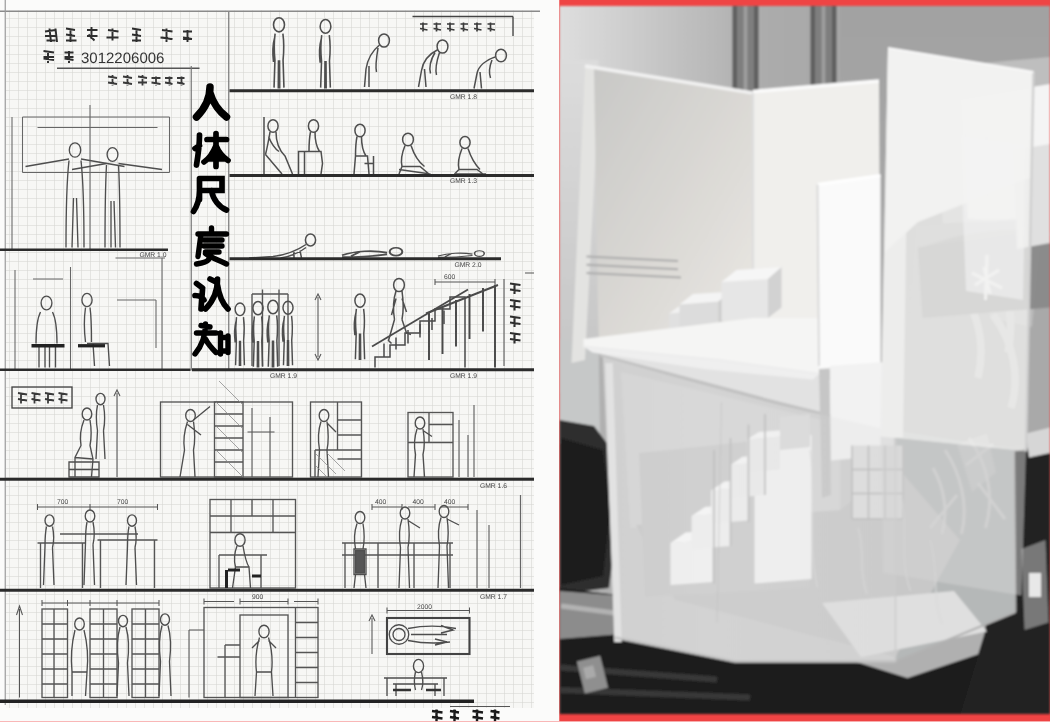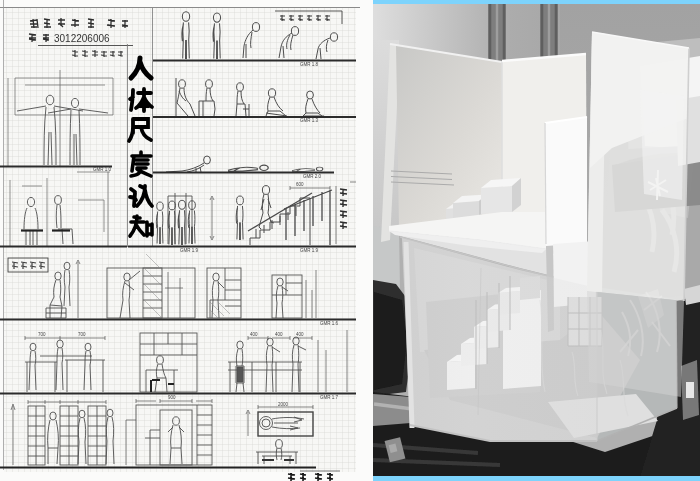--- a/index.html
+++ b/index.html
@@ -1,16 +1,16 @@
 <!DOCTYPE html>
 <html><head>
 <meta charset="utf-8">
 <style>
 html,body{margin:0;padding:0;background:#fff;}
-.page{position:relative;width:700px;height:481px;background:#7dd3fc;overflow:hidden;font-family:"Liberation Sans",sans-serif;}
+.page{position:relative;width:700px;height:481px;background:#ef4444;overflow:hidden;font-family:"Liberation Sans",sans-serif;}
 .page svg{position:absolute;display:block;}
 </style>
 </head>
 <body>
 <div class="page">
 
 <svg id="sheet" style="left:0;top:0" width="373" height="481" viewBox="0 0 373 481">
 <defs>
 <pattern id="grid" width="6" height="6" patternUnits="userSpaceOnUse">
 <path d="M6 0H0V6" fill="none" stroke="#d4d4d0" stroke-width="0.7"></path>

